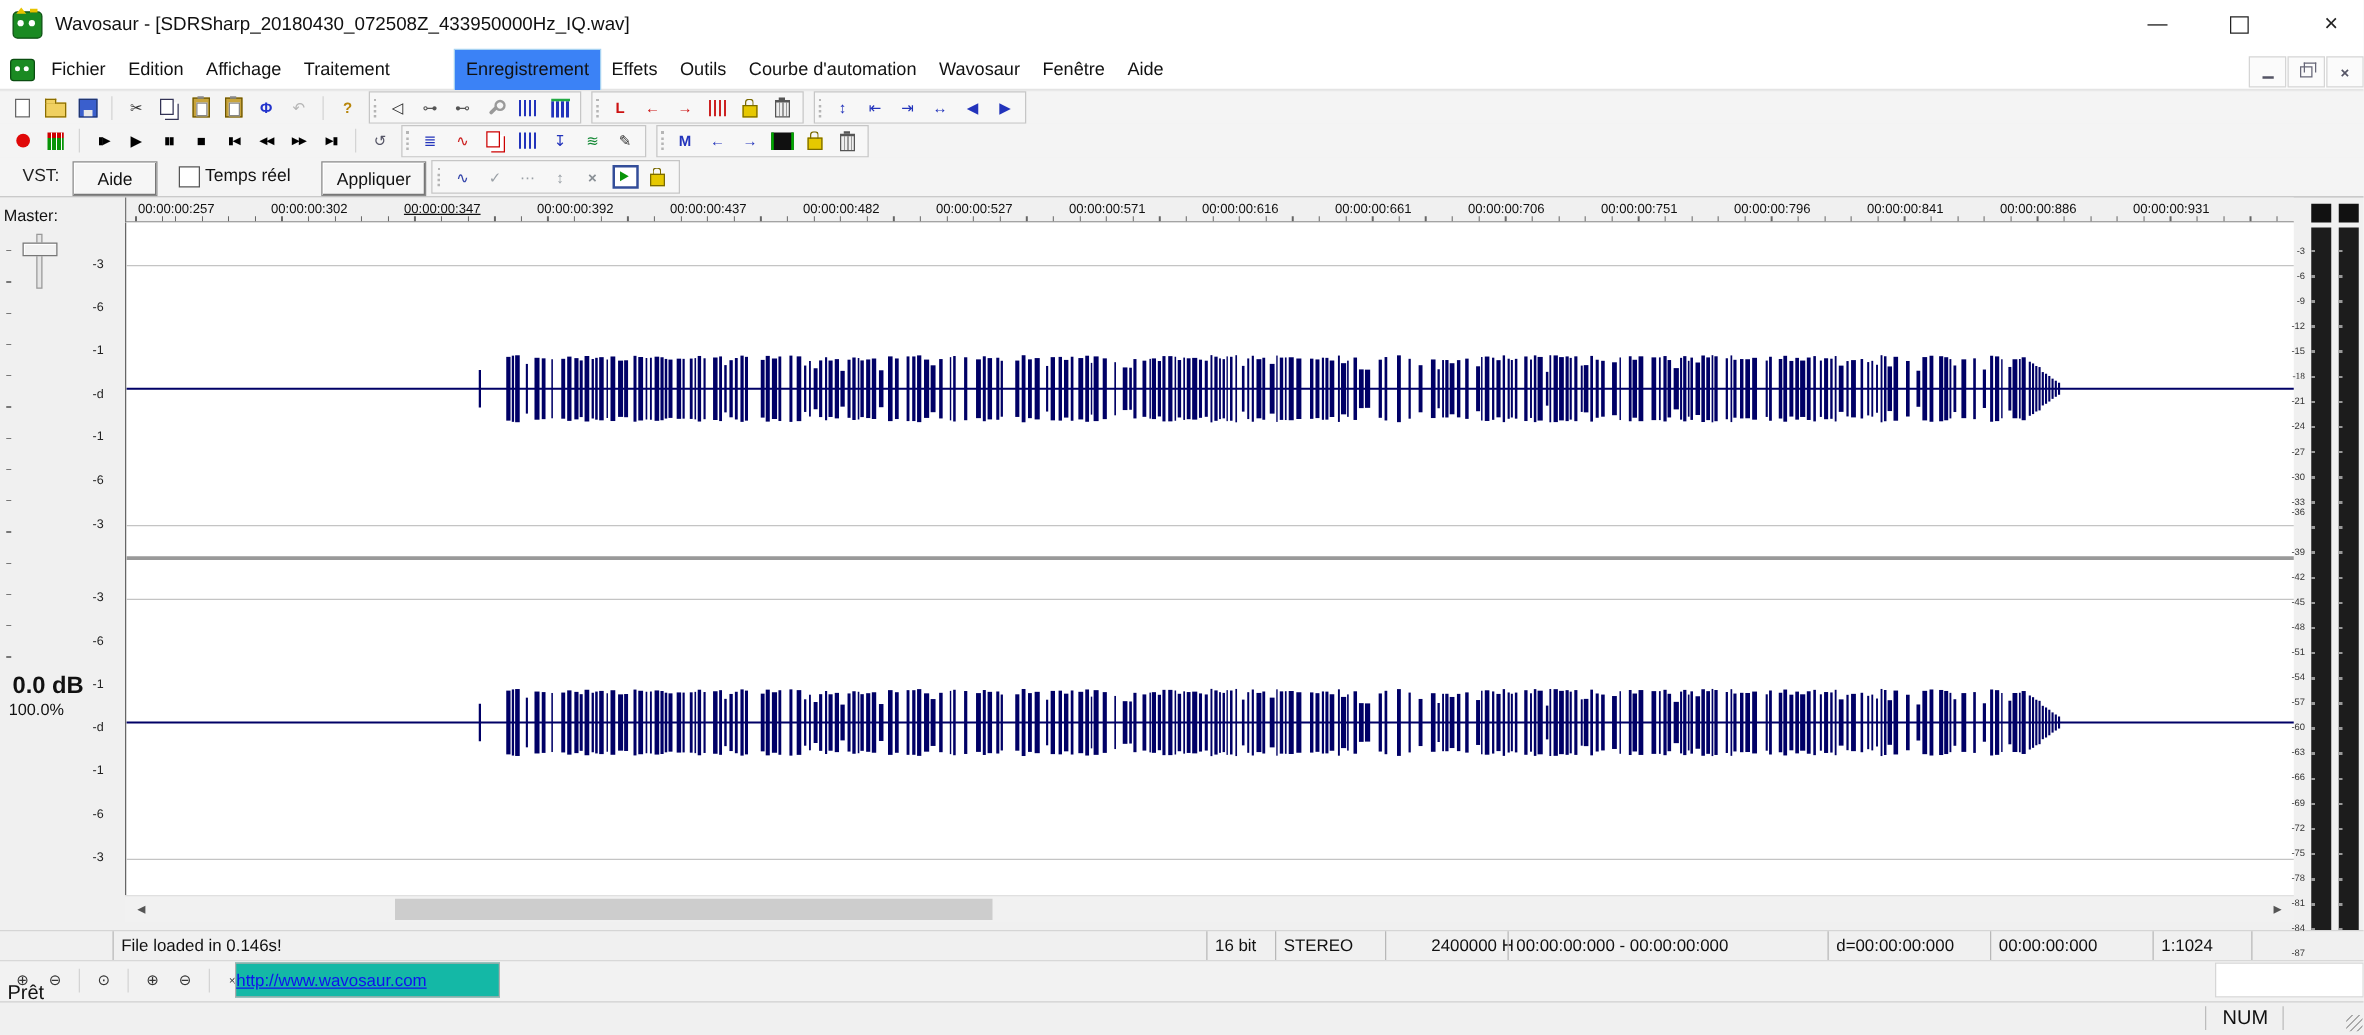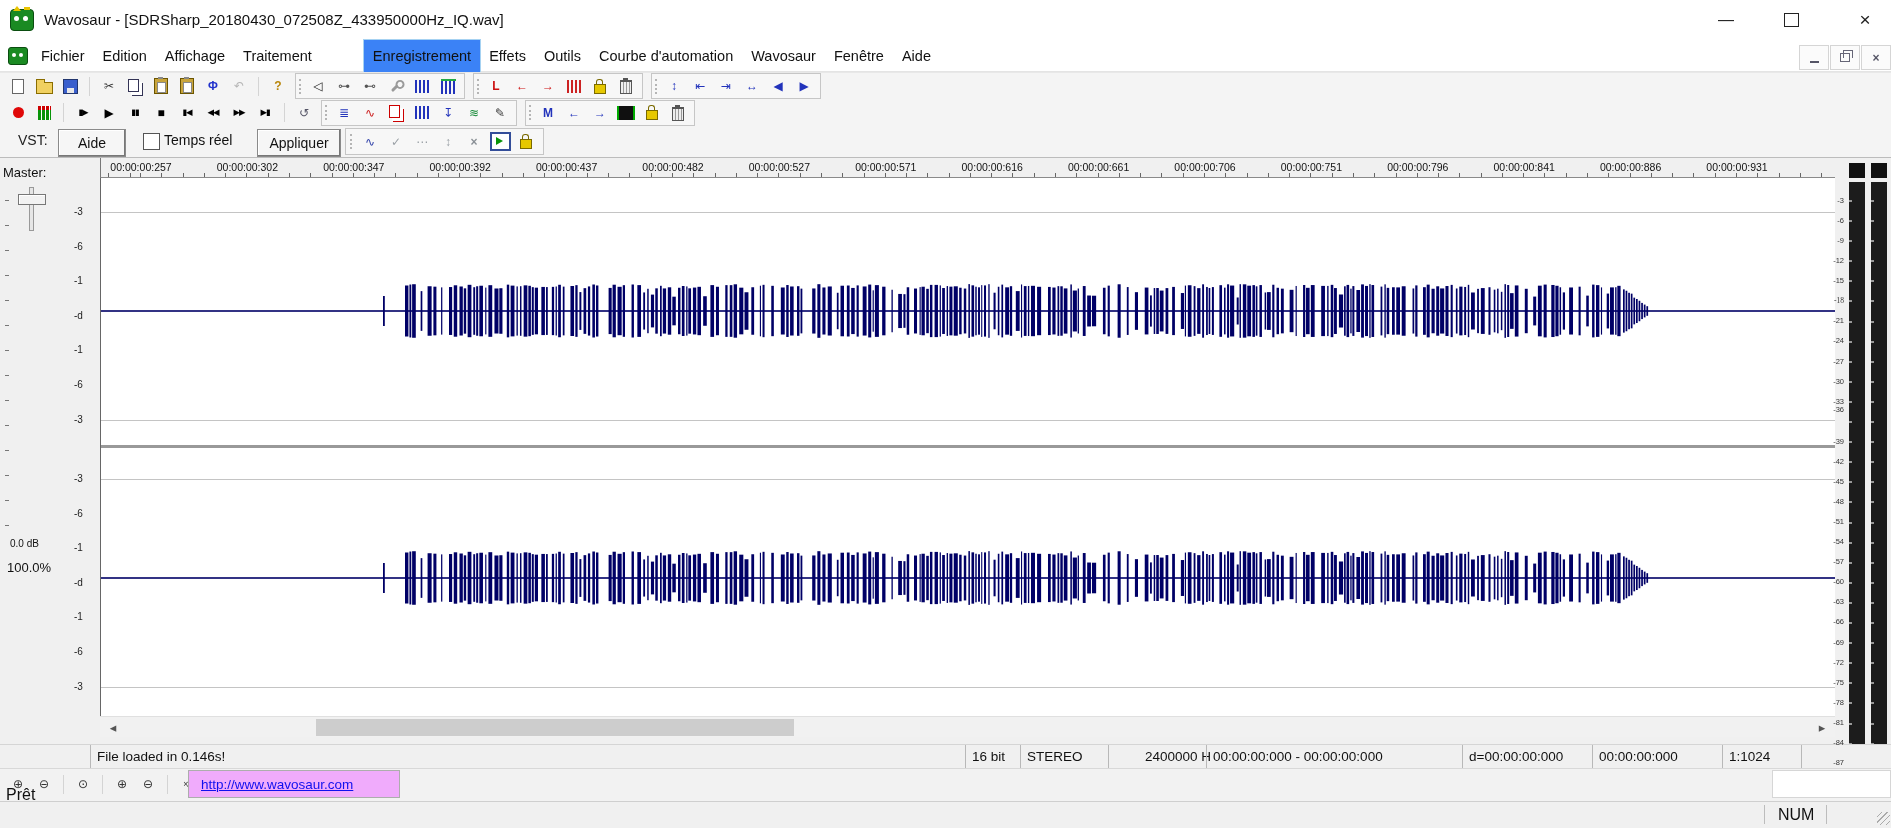--- a/index.html
+++ b/index.html
@@ -78,21 +78,21 @@
   
   .ruler{left:100px;top:158px;width:1735px;height:20px;background:#f0f0f0;border-bottom:1px solid #8a8a8a;border-left:1px solid #777;box-sizing:border-box;}
   .ruler-label{position:absolute;top:3px;font-size:10.5px;color:#111;transform:translateX(-50%);white-space:nowrap;}
   .ruler-ticks{position:absolute;left:0;bottom:0;width:100%;height:4px;background:repeating-linear-gradient(90deg,#666 0 1px,transparent 1px 21.28px);background-position-x:39px;}
   
   .master{left:0;top:158px;width:100px;height:579px;background:#f0f0f0;}
   .master-label{left:3px;top:165px;font-size:13px;}
   .vslider-track{left:29px;top:187px;width:5px;height:44px;background:#e6e6e6;border:1px solid #999;box-sizing:border-box;}
   .vslider-thumb{left:18px;top:194px;width:26px;height:9px;background:#f2f2f2;border:1px solid #777;box-shadow:inset 1px 1px 0 #fff;}
   .tickcol{left:5px;top:200px;width:4px;height:350px;background:repeating-linear-gradient(to bottom,#777 0 1px,transparent 1px 25px);}
-  .gain-db{left:10px;top:538px;font-size:10px;}
+  .gain-db{left:10px;top:538px;font-size:19px;font-weight:bold;}
   .gain-pct{left:7px;top:560px;font-size:13px;}
   .dbl{position:absolute;left:74px;width:25px;font-size:10px;color:#222;overflow:hidden;white-space:nowrap;}
   
   .wave{left:100px;top:178px;width:1735px;height:538px;background:#fff;border-left:1px solid #666;box-sizing:border-box;overflow:hidden;}
   
   .rs-label{position:absolute;width:22px;text-align:right;font-size:7.5px;color:#333;left:1822px;}
   .meter-top{top:163px;width:16px;height:15px;background:#111;}
   .meter{top:182px;width:16px;height:583px;background:#1c1c1c;}
   .m1{left:1849px;} .m2{left:1871px;}
   .meter::before{content:"";position:absolute;left:0;top:18px;width:3px;height:560px;background:repeating-linear-gradient(to bottom,#999 0 2px,transparent 2px 20.1px);}
@@ -108,21 +108,21 @@
   .c1{left:965px;width:52px;}
   .c2{left:1020px;width:86px;}
   .c3{left:1108px;width:95px;padding-left:36px;}
   .c4{left:1206px;width:252px;}
   .c5{left:1462px;width:126px;}
   .c6{left:1592px;width:126px;}
   .c7{left:1722px;width:72px;border-right:1px solid #b8b8b8;}
   
   .tb3row{left:0;top:768px;width:1891px;height:33px;background:#f2f2f2;border-top:1px solid #d8d8d8;box-sizing:border-box;}
   .zoombox{left:2px;top:771px;height:26px;display:flex;align-items:center;padding:0 3px;border-right:1px solid #c9c9c9;}
-  .linkpanel{left:188px;top:770px;width:212px;height:28px;background:#f0abfc;border:1px solid #adadad;box-sizing:border-box;display:flex;align-items:center;padding-left:12px;}
+  .linkpanel{left:188px;top:770px;width:212px;height:28px;background:#14b8a6;border:1px solid #adadad;box-sizing:border-box;display:flex;align-items:center;padding-left:0;}
   .linkpanel a{color:#1010ee;font-size:13.5px;}
   .whitebox{left:1772px;top:770px;width:119px;height:28px;background:#fff;border:1px solid #d6d6d6;box-sizing:border-box;}
   
   .status2{left:0;top:801px;width:1891px;height:27px;background:#f0f0f0;border-top:1px solid #cfcfcf;box-sizing:border-box;font-size:13.5px;}
   .pret{left:6px;top:786px;}
   .num{left:1778px;top:806px;}
   .s2-sep{position:absolute;top:4px;width:1px;height:19px;background:#bcbcbc;}
   .grip{left:1877px;top:812px;width:13px;height:13px;background:repeating-linear-gradient(135deg,transparent 0 3px,#aaa 3px 4px);}
 </style>
 </head>
@@ -381,21 +381,21 @@
     </div>
     <div class="tbb">
       <div class="ic ic-lock"></div>
     </div>
   </div>
 
 <div class="abs ruler" id="ruler">
     <div class="ruler-ticks"></div>
     <span class="ruler-label" style="left: 40px;">00:00:00:257</span>
     <span class="ruler-label" style="left: 146.4px;">00:00:00:302</span>
-    <span class="ruler-label" style="left: 252.8px;">00:00:00:347</span>
+    <span class="ruler-label" style="left: 252.8px; text-decoration: underline;">00:00:00:347</span>
     <span class="ruler-label" style="left: 359.2px;">00:00:00:392</span>
     <span class="ruler-label" style="left: 465.6px;">00:00:00:437</span>
     <span class="ruler-label" style="left: 572px;">00:00:00:482</span>
     <span class="ruler-label" style="left: 678.4px; text-align: center;">00:00:00:527</span>
     <span class="ruler-label" style="left: 784.8px;">00:00:00:571</span>
     <span class="ruler-label" style="left: 891.2px;">00:00:00:616</span>
     <span class="ruler-label" style="left: 997.6px;">00:00:00:661</span>
     <span class="ruler-label" style="left: 1104px;">00:00:00:706</span>
     <span class="ruler-label" style="left: 1210.4px;">00:00:00:751</span>
     <span class="ruler-label" style="left: 1316.8px;">00:00:00:796</span>

